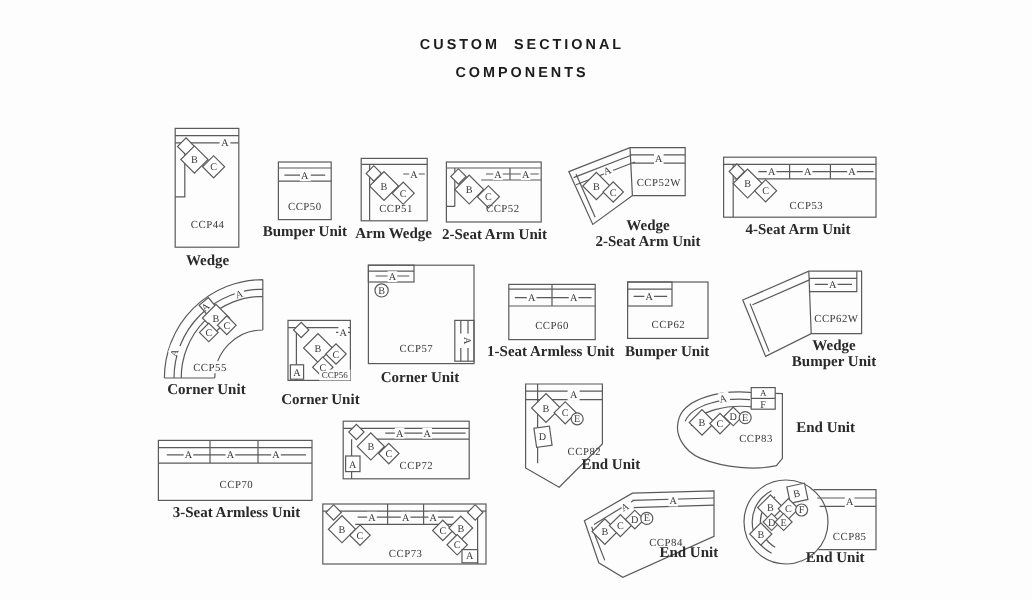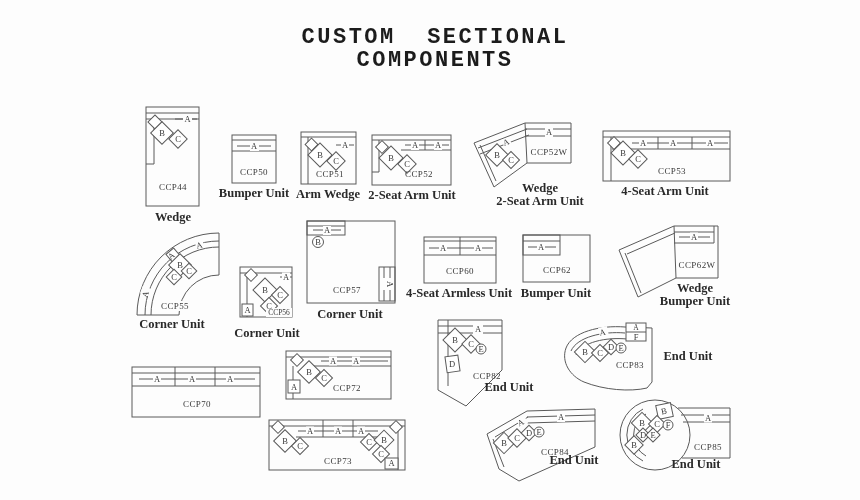--- a/index.html
+++ b/index.html
@@ -1,19 +1,19 @@
 <!DOCTYPE html>
 <html><head>
 <meta charset="utf-8">
 <style>
   html,body{margin:0;padding:0;background:#fdfdfd;}
   #page{position:relative;width:860px;height:500px;background:#fdfdfd;overflow:hidden;
         font-family:"Liberation Serif",serif;}
   .title{position:absolute;left:270px;top:26px;width:330px;text-align:center;color:#1c1c1c;
-         font-family:Liberation Mono, monospace;font-weight:600;font-size:22px;
+         font-family:Liberation Sans, sans-serif;font-weight:600;font-size:12px;
          letter-spacing:2.5px;line-height:23px;white-space:pre;}
   .unit{position:absolute;}
   .cap{position:absolute;text-align:center;font:600 12.5px "Liberation Serif",serif;
        color:#2a2a2a;white-space:nowrap;}
   svg{display:block;overflow:visible;}
   .ln{stroke:#5a5a5a;fill:none;stroke-width:1;}
   .shape{fill:#fff;stroke:#5a5a5a;stroke-width:1;}
   .wb{fill:#fdfdfd;stroke:none;}
   text{font-family:"Liberation Serif",serif;fill:#3a3a3a;}
   .lt{font-size:8.5px;text-anchor:middle;}
@@ -227,21 +227,21 @@
         <path class="ln" d="M1,5 H73 M1,19 H73 M37,1 V19 M6,12 H70"></path>
       </g>
       <g>
         <rect class="wb" x="16" y="7.5" width="8" height="9"></rect>
         <rect class="wb" x="51" y="7.5" width="8" height="9"></rect>
       </g>
       <text class="lt" x="20" y="15">A</text>
       <text class="lt" x="55" y="15">A</text>
       <text class="cd" x="37" y="38">CCP60</text>
     </svg>
-    <div class="cap" style="left:-24px;top:50px;width:120px">4-Seat Armless Unit</div>
+    <div class="cap" style="left:-24px;top:50px;width:120px">1-Seat Armless Unit</div>
   </div>
 
   <div class="unit" style="left:522px;top:234px;width:70px">
     <svg width="70" height="50">
       <g>
         <rect class="ln" x="1" y="1" width="67" height="47"></rect>
         <rect class="ln" x="1" y="1" width="37" height="20"></rect>
         <path class="ln" d="M1,7 H38 M6,13 H34"></path>
       </g>
       <rect class="wb" x="15" y="8.5" width="8" height="9"></rect>
@@ -274,20 +274,21 @@
       <g>
         <rect class="wb" x="22" y="8.5" width="8" height="9"></rect>
         <rect class="wb" x="57" y="8.5" width="8" height="9"></rect>
         <rect class="wb" x="95" y="8.5" width="8" height="9"></rect>
       </g>
       <text class="lt" x="26" y="16">A</text>
       <text class="lt" x="61" y="16">A</text>
       <text class="lt" x="99" y="16">A</text>
       <text class="cd" x="66" y="41">CCP70</text>
     </svg>
+    <div class="cap" style="left:6px;top:54px;width:120px">3-Seat Armless Unit</div>
   </div>
 
   <div class="unit" style="left:285px;top:349px;width:108px">
     <svg width="108" height="51">
       <g>
         <rect class="ln" x="1" y="2" width="105" height="48"></rect>
         <path class="ln" d="M1,8 H106 M28,17 H106 M36,12 H103 M8,17 V50"></path>
       </g>
       <g>
         <rect class="shape" x="7.5" y="6.5" width="9" height="9" transform="rotate(45 12 11)"></rect>

